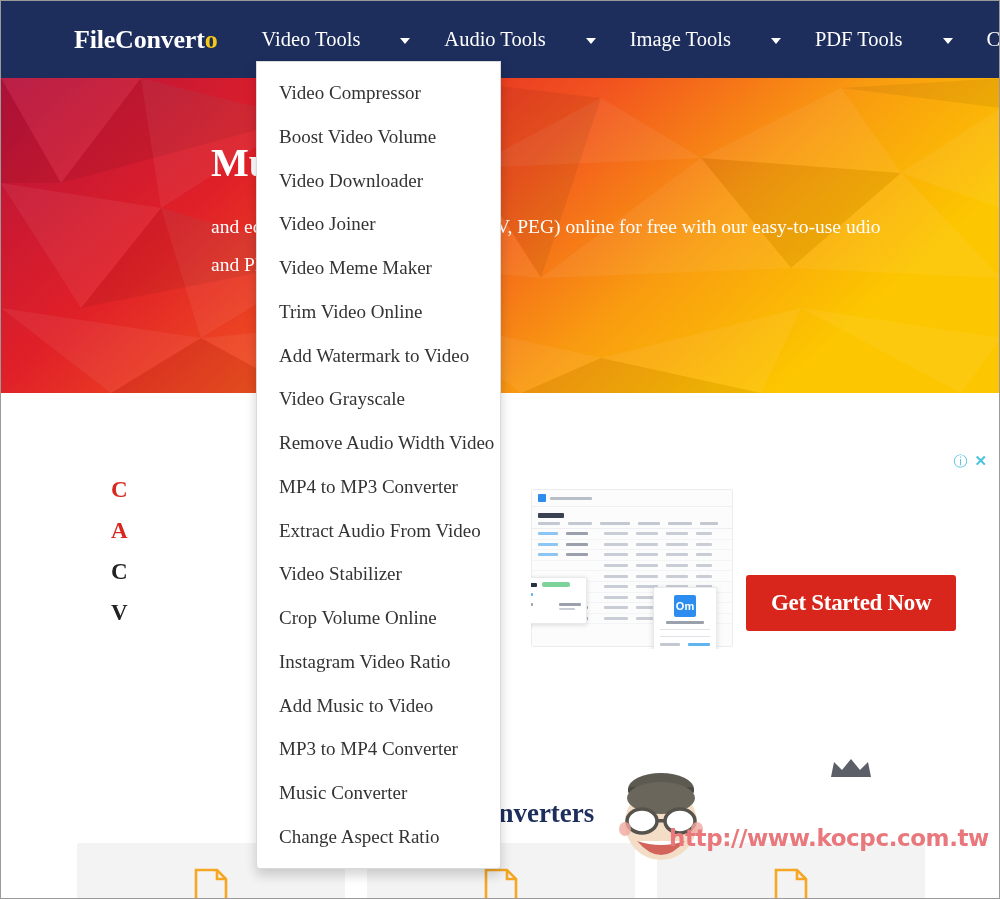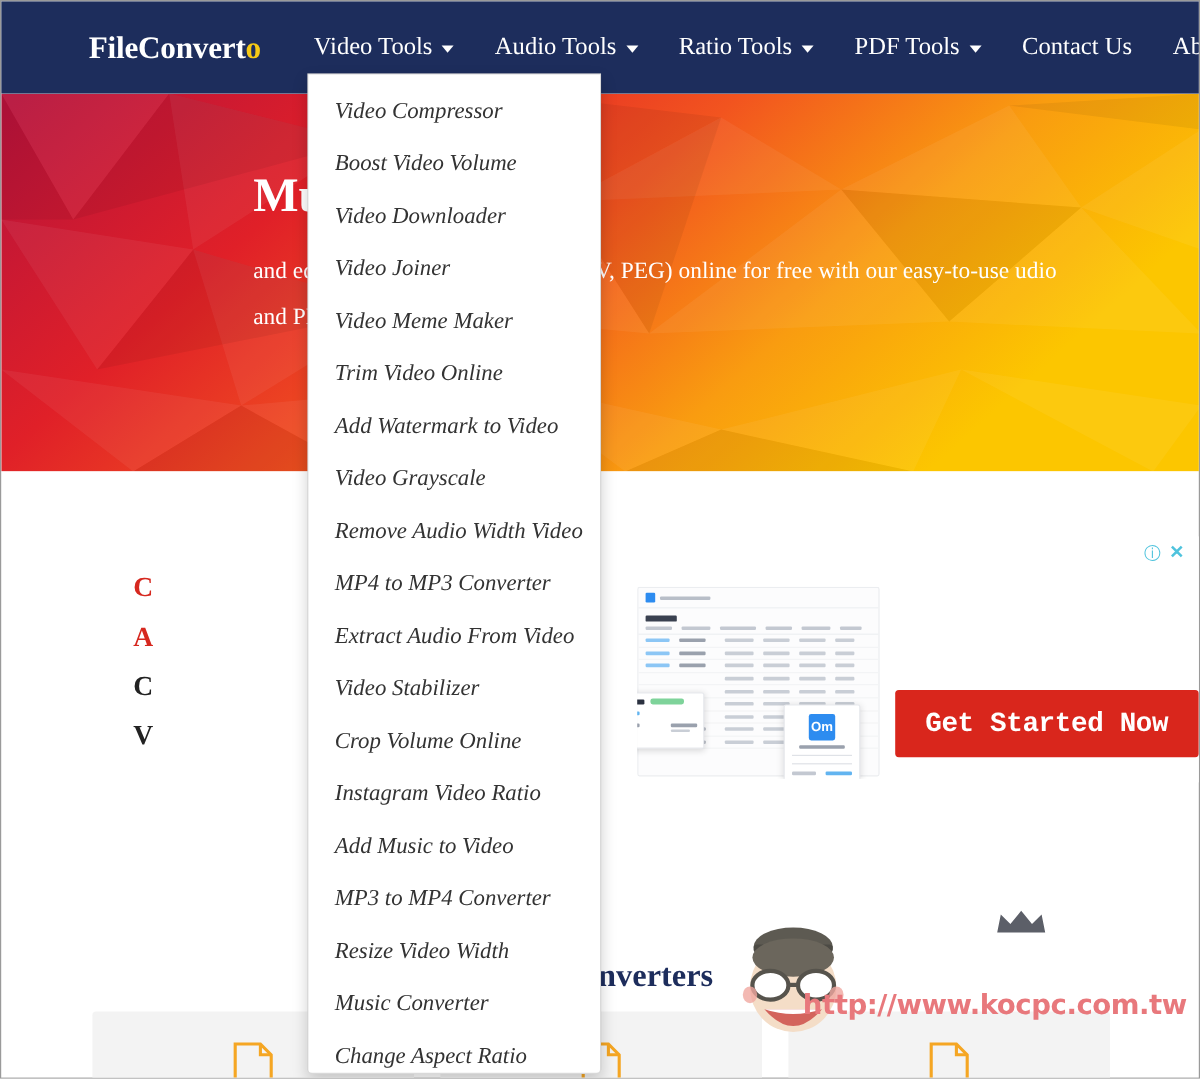--- a/index.html
+++ b/index.html
@@ -51,20 +51,21 @@
   .nav-item {
     color: #ffffff;
     font-family: "Liberation Serif", serif;
     font-size: 20.5px;
     margin-right: 34px;
     white-space: nowrap;
     display: flex;
     align-items: center;
     line-height: 1;
     cursor: pointer;
+    gap: 32px;
   }
   .nav-item:last-child { margin-right: 0; }
   .caret {
     display: inline-block;
     margin-left: 8px;
     width: 0; height: 0;
     border-left: 5.5px solid transparent;
     border-right: 5.5px solid transparent;
     border-top: 6px solid #ffffff;
     position: relative;
@@ -229,21 +230,21 @@
   .modal-f { height: 1px; background: #dfe2e7; margin: 0 0 6px 0; }
   .modal-bot { display: flex; justify-content: space-between; align-items: center; }
   .modal-bl { width: 20px; height: 3px; background: #c3c8d1; border-radius: 1px; }
   .modal-br { width: 22px; height: 3px; background: #62b4f0; border-radius: 1px; }
 
   .ad-cta {
     position: absolute;
     top: 128px; left: 245px;
     background: #d9261c;
     color: #ffffff;
-    font-family: Liberation Mono, monospace;
+    font-family: Liberation Serif, serif;
     font-weight: bold;
     font-size: 23px;
     padding: 15px 25px;
     border: none;
     border-radius: 3px;
     cursor: pointer;
     white-space: nowrap;
     letter-spacing: -0.3px;
   }
 
@@ -293,21 +294,20 @@
     width: 245px;
     background: #ffffff;
     border: 1px solid rgba(0,0,0,0.15);
     border-radius: 0 0 4px 4px;
     box-shadow: 0 6px 12px rgba(0,0,0,0.175);
     z-index: 60;
     padding-top: 9px;
     padding-bottom: 9px;
     max-height: 834px;
     overflow: hidden;
-    font-style: italic;
   }
   .dd-item {
     display: block;
     padding: 10px 22px;
     font-family: "Liberation Serif", serif;
     font-size: 19px;
     color: #333333;
     white-space: nowrap;
     text-decoration: none;
     line-height: 1.25;
@@ -591,21 +591,21 @@
     <div class="nav-items">
       <div class="nav-item">
           <span>Video Tools</span>
           <span class="caret"></span>
         </div>
       <div class="nav-item">
           <span>Audio Tools</span>
           <span class="caret"></span>
         </div>
       <div class="nav-item">
-          <span>Ratio Tools</span>
+          <span>Image Tools</span>
           <span class="caret"></span>
         </div>
       <div class="nav-item">
           <span>PDF Tools</span>
           <span class="caret"></span>
         </div>
       <div class="nav-item">
           <span>Contact Us</span>
         </div>
       <div class="nav-item">
@@ -624,19 +624,18 @@
     <a class="dd-item">Add Watermark to Video</a>
     <a class="dd-item">Video Grayscale</a>
     <a class="dd-item">Remove Audio Width Video</a>
     <a class="dd-item">MP4 to MP3 Converter</a>
     <a class="dd-item">Extract Audio From Video</a>
     <a class="dd-item">Video Stabilizer</a>
     <a class="dd-item">Crop Volume Online</a>
     <a class="dd-item">Instagram Video Ratio</a>
     <a class="dd-item">Add Music to Video</a>
     <a class="dd-item">MP3 to MP4 Converter</a>
-    <a class="dd-item">Resize Video Width</a>
     <a class="dd-item">Music Converter</a>
     <a class="dd-item">Change Aspect Ratio</a>
 
   </div>
 
 </div>
 
 </body></html>

